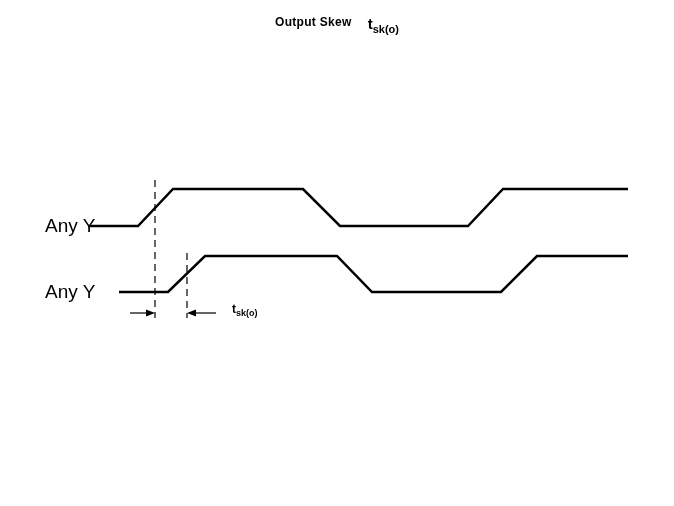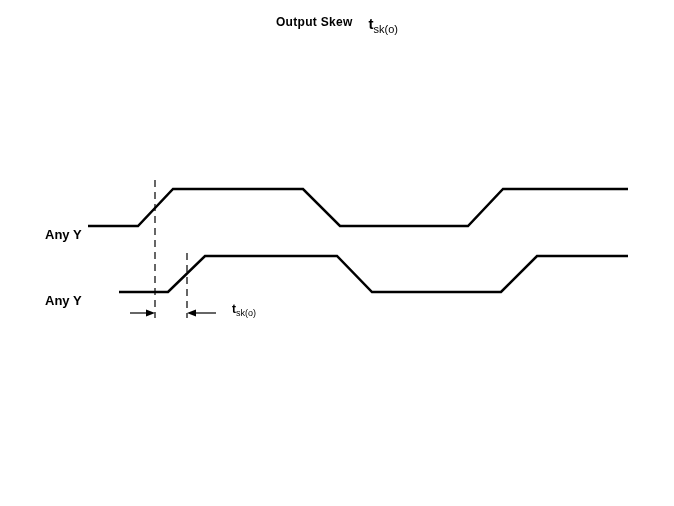--- a/index.html
+++ b/index.html
@@ -30,32 +30,31 @@
   }
   .title-symbol {
     margin-top: 5px;
     font-weight: 700;
     font-size: 15px;
     line-height: 16px;
     white-space: nowrap;
   }
   .sub {
     font-size: 11px;
-    font-weight: 400;
+    font-weight: 700;
     vertical-align: -4px;
   }
   .wave-label {
     position: absolute;
     left: 45px;
     width: 40px;
-    font-size: 13px;
-    font-weight: 700;
+    font-size: 19px;
+    font-weight: 400;
     line-height: 14px;
     white-space: nowrap;
-    margin-top: 9px;
   }
   .wave-label-1 { top: 219px; }
   .wave-label-2 { top: 285px; }
   .skew-label {
     position: absolute;
     left: 232px;
     top: 302px;
     font-size: 12px;
     font-weight: 700;
     line-height: 14px;

